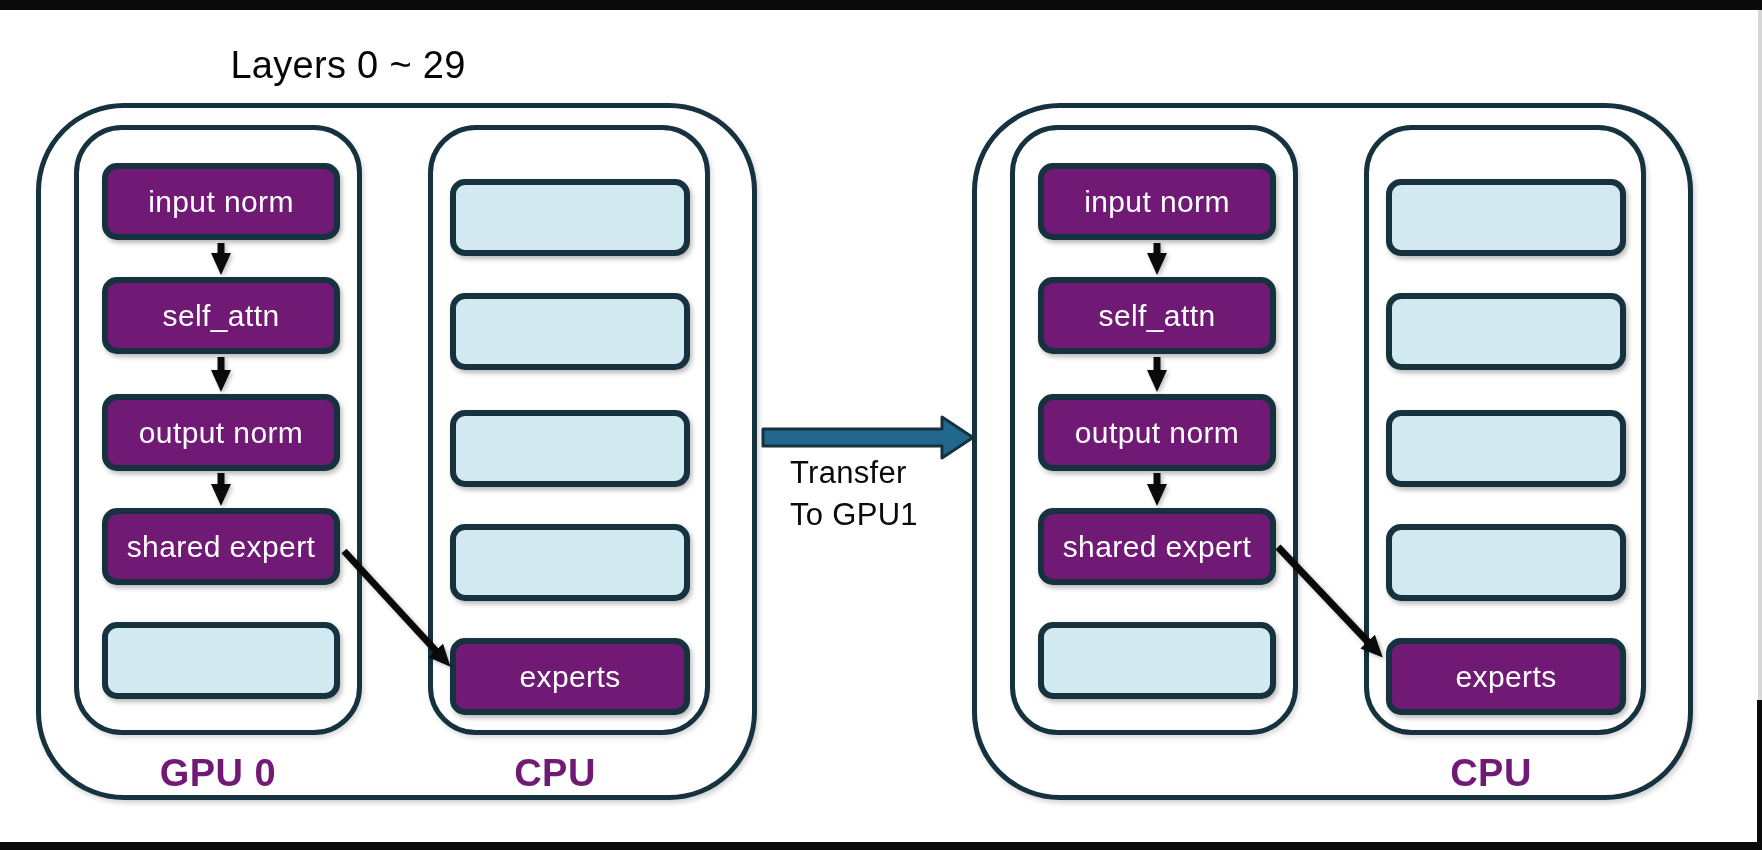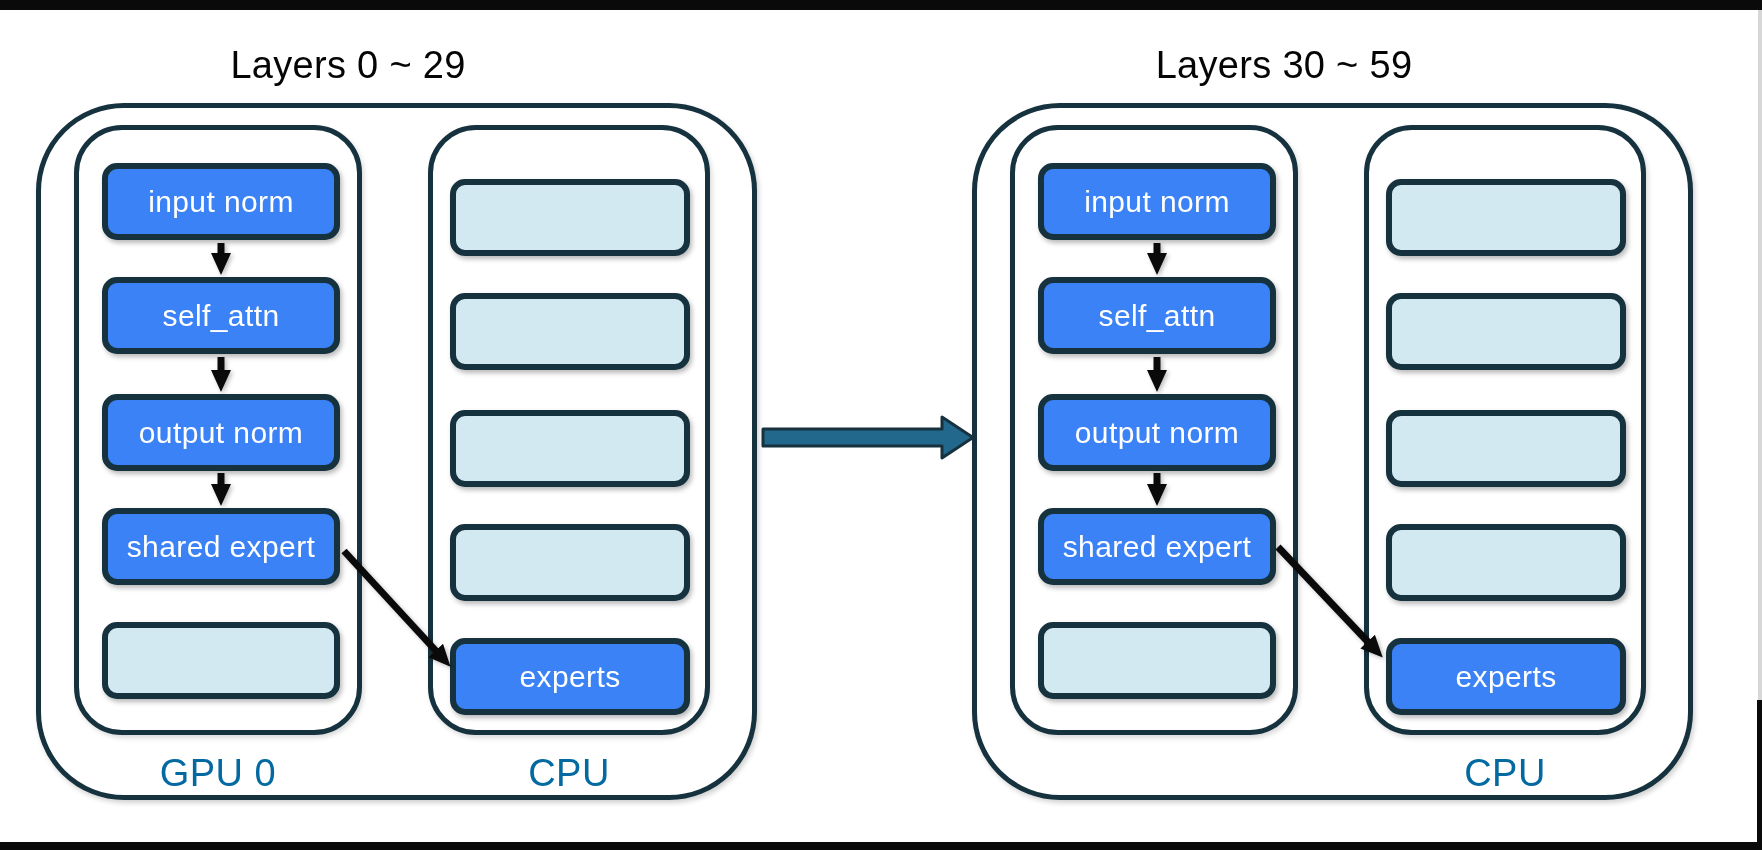--- a/index.html
+++ b/index.html
@@ -35,31 +35,31 @@
   .inner.cpu{left:392px;width:282px;}
 
   .mod{
     position:absolute;height:77px;box-sizing:border-box;
     border:6px solid #16323E;border-radius:15px;
     display:flex;align-items:center;justify-content:center;
     box-shadow:2px 3px 5px rgba(0,0,0,0.28);
   }
   .mod.gpu-col{left:66px;width:238px;}
   .mod.cpu-col{left:414px;width:240px;margin-top:16px;}
-  .mod.salmon{background:#3b82f6;}
+  .mod.salmon{background:#701a75;}
   .mod.blue{background:#D3E9F1;}
   .mod .lbl{color:#ffffff;font-size:30px;font-weight:500;letter-spacing:0.4px;}
   .r1{top:163px}.r2{top:277px}.r3{top:394px}.r4{top:508px}.r5{top:622px}
 
   .devlabel{
     position:absolute;top:750px;width:300px;text-align:center;
-    font-size:38px;line-height:46px;color:#0369a1;font-weight:400;letter-spacing:0.5px;
+    font-size:38px;line-height:46px;color:#701a75;font-weight:700;letter-spacing:0.5px;
   }
   .devlabel.gpu-label{left:32px;}
-  .devlabel.cpu-label{left:383px;}
+  .devlabel.cpu-label{left:369px;}
 
   .transfer-label{
     position:absolute;left:790px;top:452px;
     font-size:31px;line-height:42px;color:#0a0a0a;letter-spacing:0.3px;
   }
   svg.overlay{position:absolute;left:0;top:0;width:1762px;height:850px;pointer-events:none;}
   .flow-arrows{filter:drop-shadow(2px 2px 2px rgba(0,0,0,0.25));}
 </style>
 </head>
 <body>
@@ -97,21 +97,20 @@
     <div class="mod cpu-col blue r4"></div>
     <div class="mod cpu-col salmon r5">
         <span class="lbl">experts</span>
       </div>
 
     <div class="devlabel gpu-label">GPU 0</div>
     <div class="devlabel cpu-label">CPU</div>
   </section>
 
   <section class="group g1">
-    <div class="title">Layers 30 ~ 59</div>
     <div class="outer"></div>
     <div class="inner gpu"></div>
     <div class="inner cpu"></div>
 
     <div class="mod gpu-col salmon r1">
         <span class="lbl">input norm</span>
       </div>
     <div class="mod gpu-col salmon r2">
         <span class="lbl">self_attn</span>
       </div>
@@ -127,20 +126,24 @@
     <div class="mod cpu-col blue r2"></div>
     <div class="mod cpu-col blue r3"></div>
     <div class="mod cpu-col blue r4"></div>
     <div class="mod cpu-col salmon r5">
         <span class="lbl">experts</span>
       </div>
 
     <div class="devlabel cpu-label">CPU</div>
   </section>
 
+  <div class="transfer-label">
+    <div>Transfer</div>
+    <div>To GPU1</div>
+  </div>
 
   <svg class="overlay" viewBox="0 0 1762 850">
     <defs>
       <marker id="head" markerUnits="userSpaceOnUse" markerWidth="24" markerHeight="24" refX="2" refY="12" orient="auto">
         <polygon points="0,2 22,12 0,22" fill="#0a0a0a"></polygon>
       </marker>
     </defs>
 
     <g class="flow-arrows" stroke="#0a0a0a" stroke-width="7" fill="none">
 

